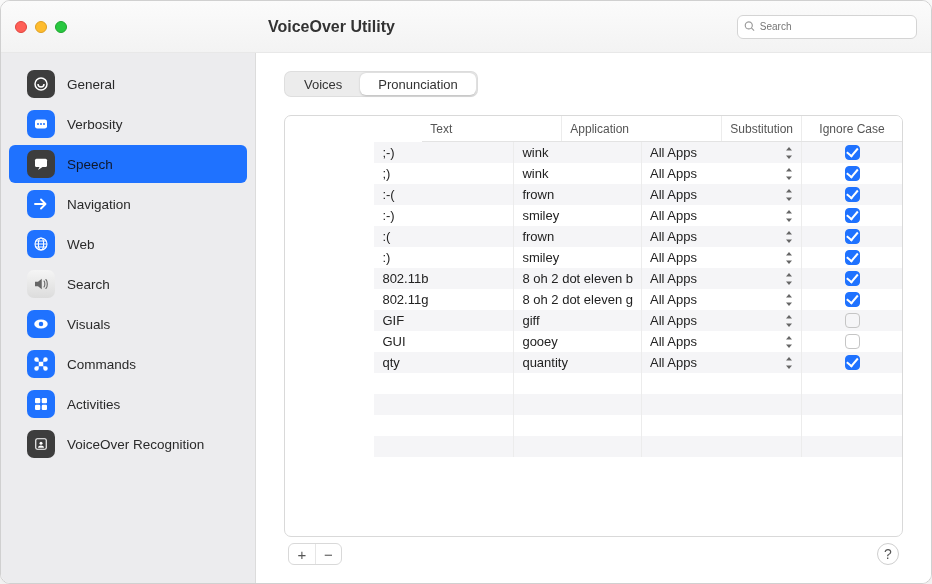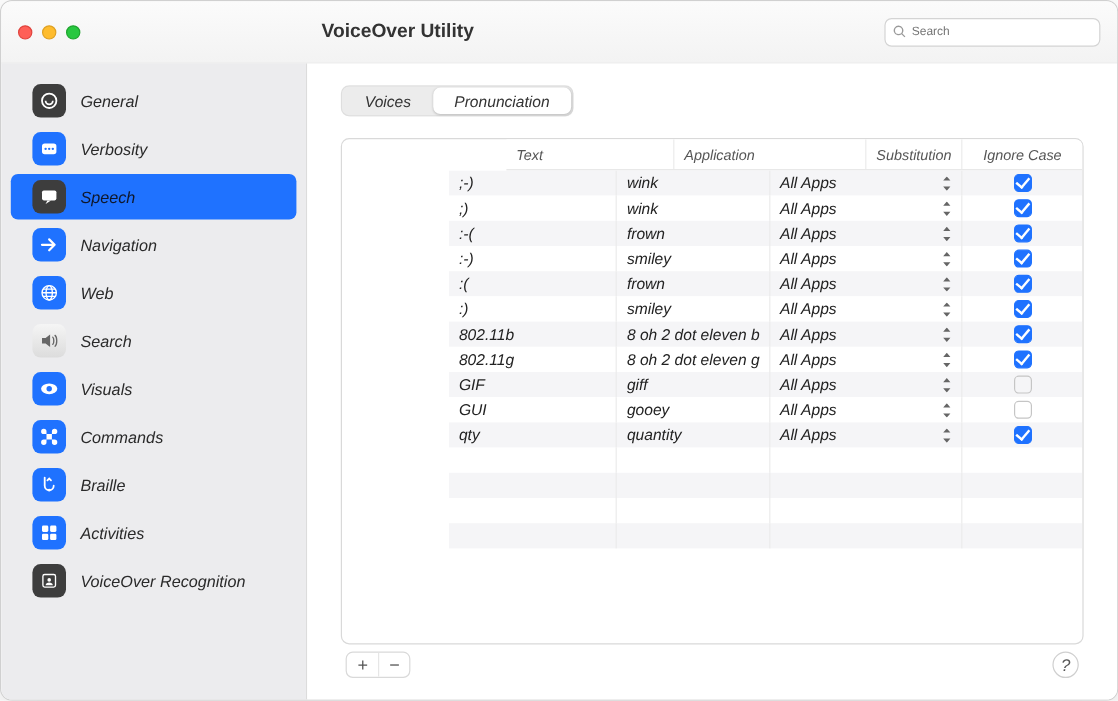--- a/index.html
+++ b/index.html
@@ -9,21 +9,21 @@
 .traffic { display: flex; gap: 8px; padding-left: 14px; width: 255px; }
 .dot { width: 12px; height: 12px; border-radius: 50%; }
 .dot.red { background: #ff5f57; border: 0.5px solid #e0443e; }
 .dot.yellow { background: #febc2e; border: 0.5px solid #dfa123; }
 .dot.green { background: #28c840; border: 0.5px solid #1fa52f; }
 .title { font-weight: 700; font-size: 16px; color: #333; flex: 0 0 auto; padding-left: 12px; }
 .spacer { flex: 1; }
 .searchwrap { margin-right: 14px; width: 180px; height: 24px; border: 1px solid #d4d4d4; border-radius: 6px; display: flex; align-items: center; padding: 0 6px; background: #fff; color: #aaa; }
 .searchwrap svg { width: 13px; height: 13px; margin-right: 4px; }
 .searchwrap input { border: none; outline: none; width: 100%; font-size: 10px; color: #555; background: transparent; }
-.body { flex: 1; display: flex; min-height: 0; font-style: italic; }
+.body { flex: 1; display: flex; min-height: 0; }
 .sidebar { width: 255px; background: #ececee; border-right: 1px solid #dcdcdc; padding-top: 10px; }
 .sb-item { display: flex; align-items: center; height: 38px; padding-left: 18px; gap: 12px; font-size: 13.5px; color: #2a2a2a; border-radius: 6px; margin: 2px 8px; }
 .sb-item.selected { background: #1f72ff; color: #0f172a; }
 .sb-icon { width: 28px; height: 28px; border-radius: 7px; display: flex; align-items: center; justify-content: center; flex-shrink: 0; }
 .sb-icon svg { width: 18px; height: 18px; fill: #fff; }
 .main { flex: 1; display: flex; flex-direction: column; padding: 18px 28px 12px 28px; background: #fff; }
 .segwrap { display: flex; margin-bottom: 18px; }
 .segmented { display: flex; background: #ececec; border-radius: 7px; padding: 2px; height: 26px; font-size: 13px; box-shadow: inset 0 0 0 1px rgba(0,0,0,0.06); }
 .seg { padding: 0 18px; display: flex; align-items: center; border-radius: 6px; color: #333; cursor: default; }
 .seg.active { background: #fff; box-shadow: 0 0.5px 2px rgba(0,0,0,0.2); }
@@ -140,30 +140,20 @@
           <div class="sb-icon" style="background:#1f72ff">
             <svg viewBox="0 0 24 24">
               <path d="M9 6a3 3 0 10-3 3h3V6zm6 0a3 3 0 113 3h-3V6zM9 18a3 3 0 11-3-3h3v3zm6 0a3 3 0 103-3h-3v3zM9 9h6v6H9z" fill="#fff"></path>
             </svg>
           </div>
           <span>Commands</span>
         </div>
         <div class="sb-item">
           <div class="sb-icon" style="background:#1f72ff">
             <svg viewBox="0 0 24 24">
-              <path d="M7 4v9a5 5 0 005 5 5 5 0 005-5" fill="none" stroke="#fff" stroke-width="2" stroke-linecap="round"></path>
-              <circle cx="12" cy="18" r="1.5" fill="#fff"></circle>
-              <path d="M10 7l2-2 2 2" fill="none" stroke="#fff" stroke-width="2" stroke-linecap="round"></path>
-            </svg>
-          </div>
-          <span>Braille</span>
-        </div>
-        <div class="sb-item">
-          <div class="sb-icon" style="background:#1f72ff">
-            <svg viewBox="0 0 24 24">
               <rect x="4" y="4" width="7" height="7" rx="1.5" fill="#fff"></rect>
               <rect x="13" y="4" width="7" height="7" rx="1.5" fill="#fff"></rect>
               <rect x="4" y="13" width="7" height="7" rx="1.5" fill="#fff"></rect>
               <rect x="13" y="13" width="7" height="7" rx="1.5" fill="#fff"></rect>
             </svg>
           </div>
           <span>Activities</span>
         </div>
         <div class="sb-item">
           <div class="sb-icon" style="background:#3d3d3d">

